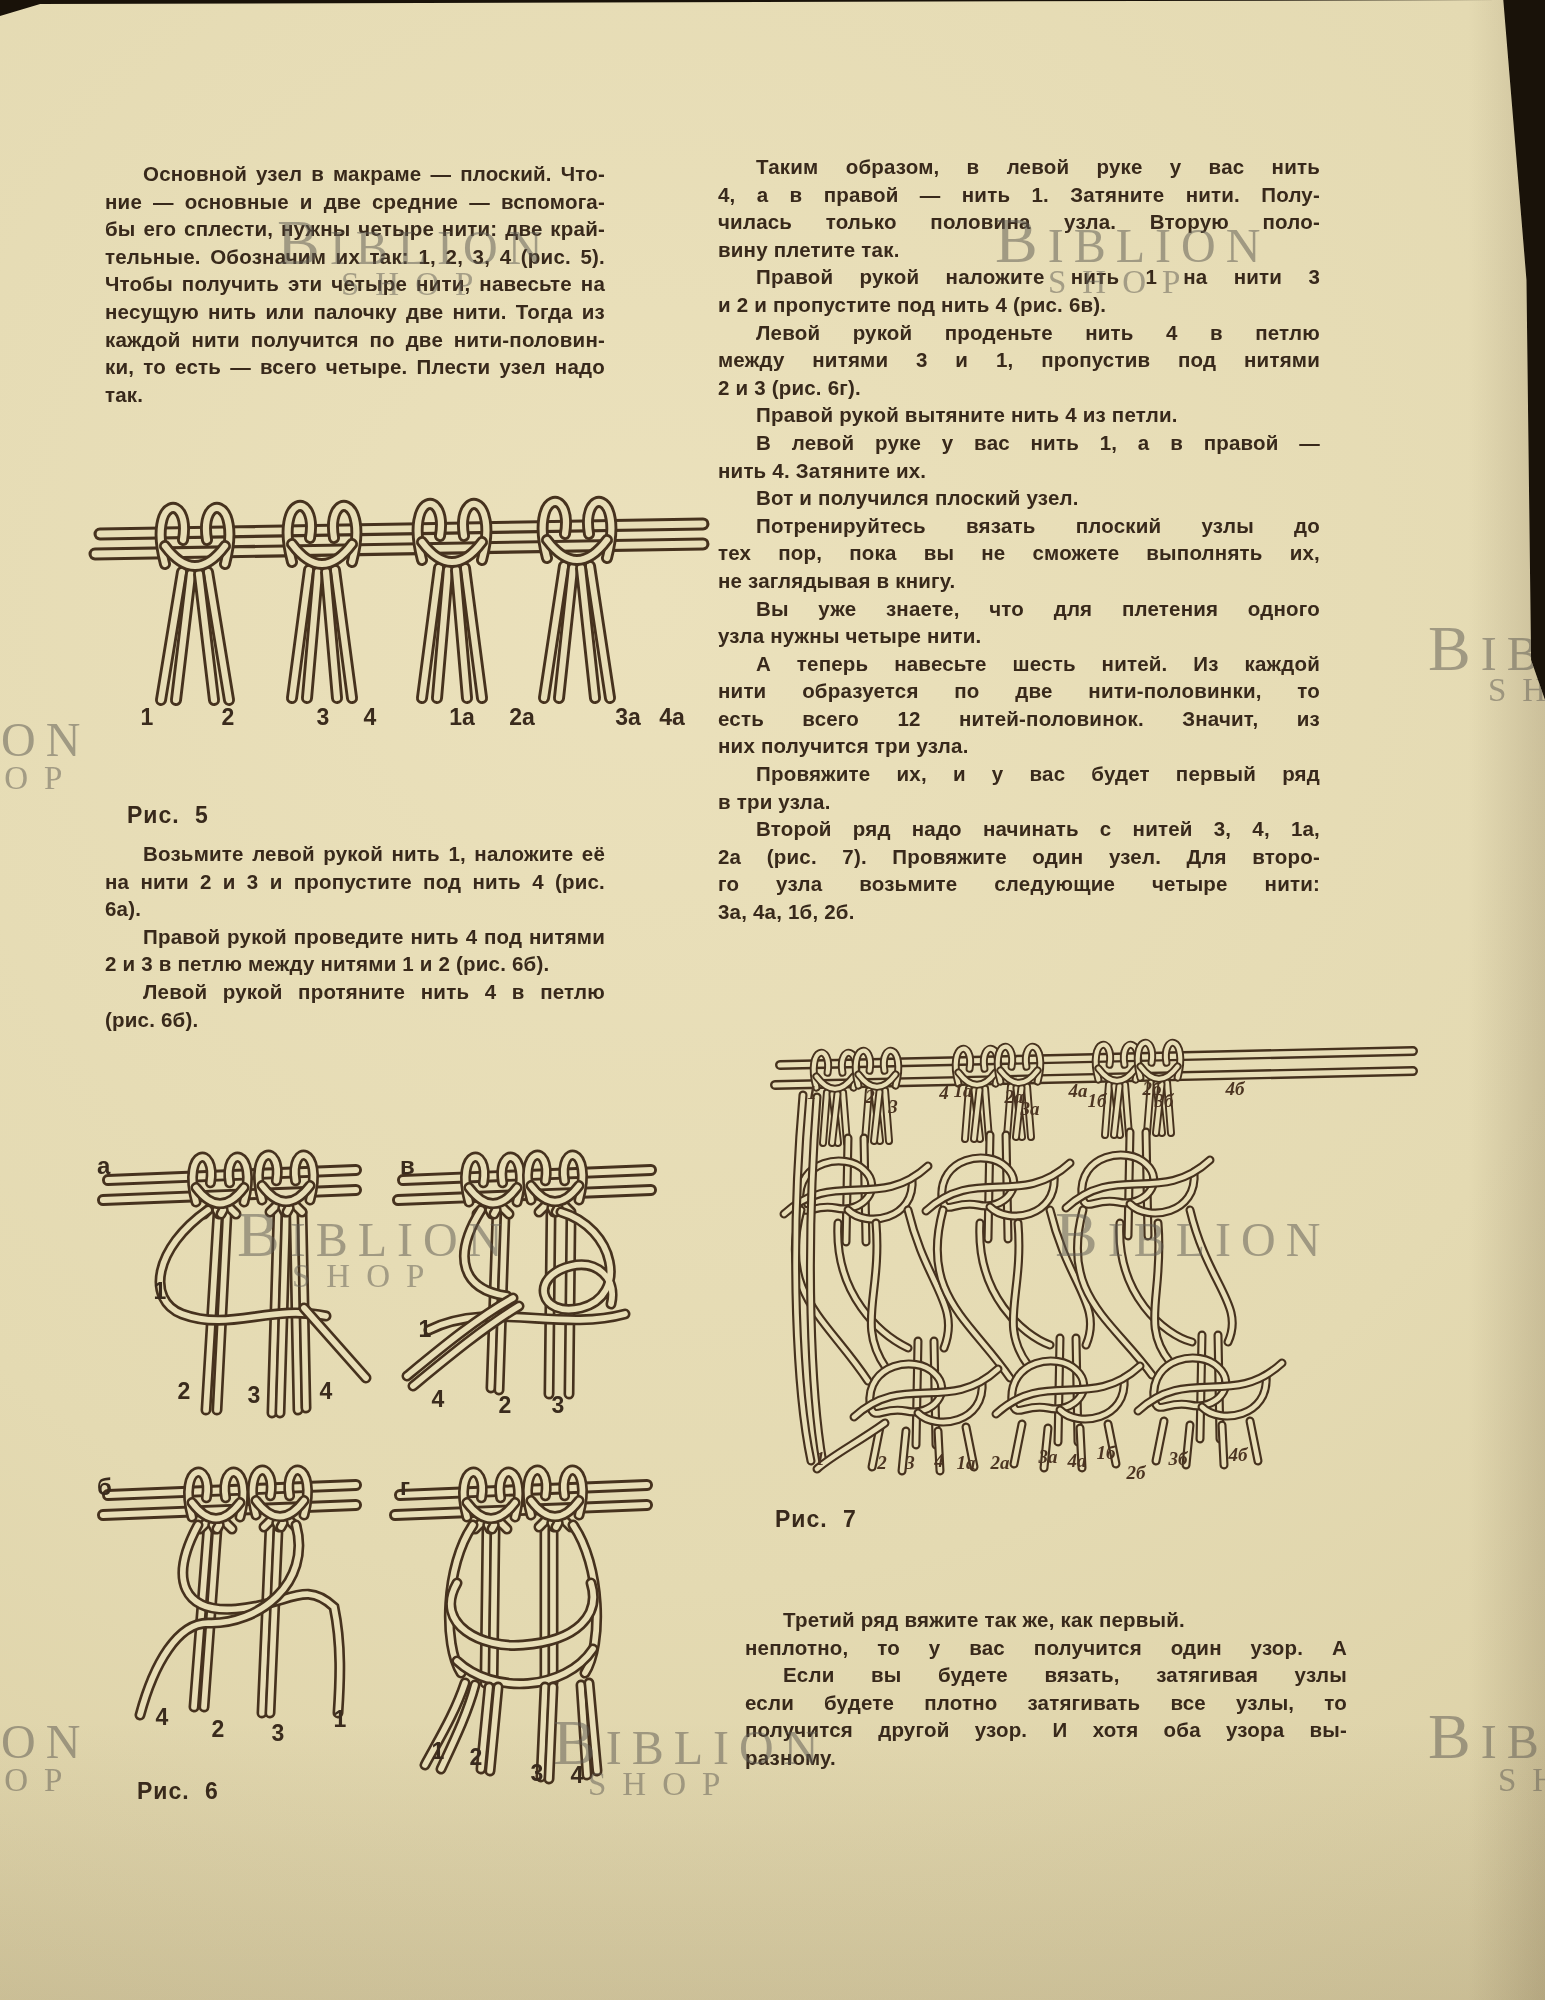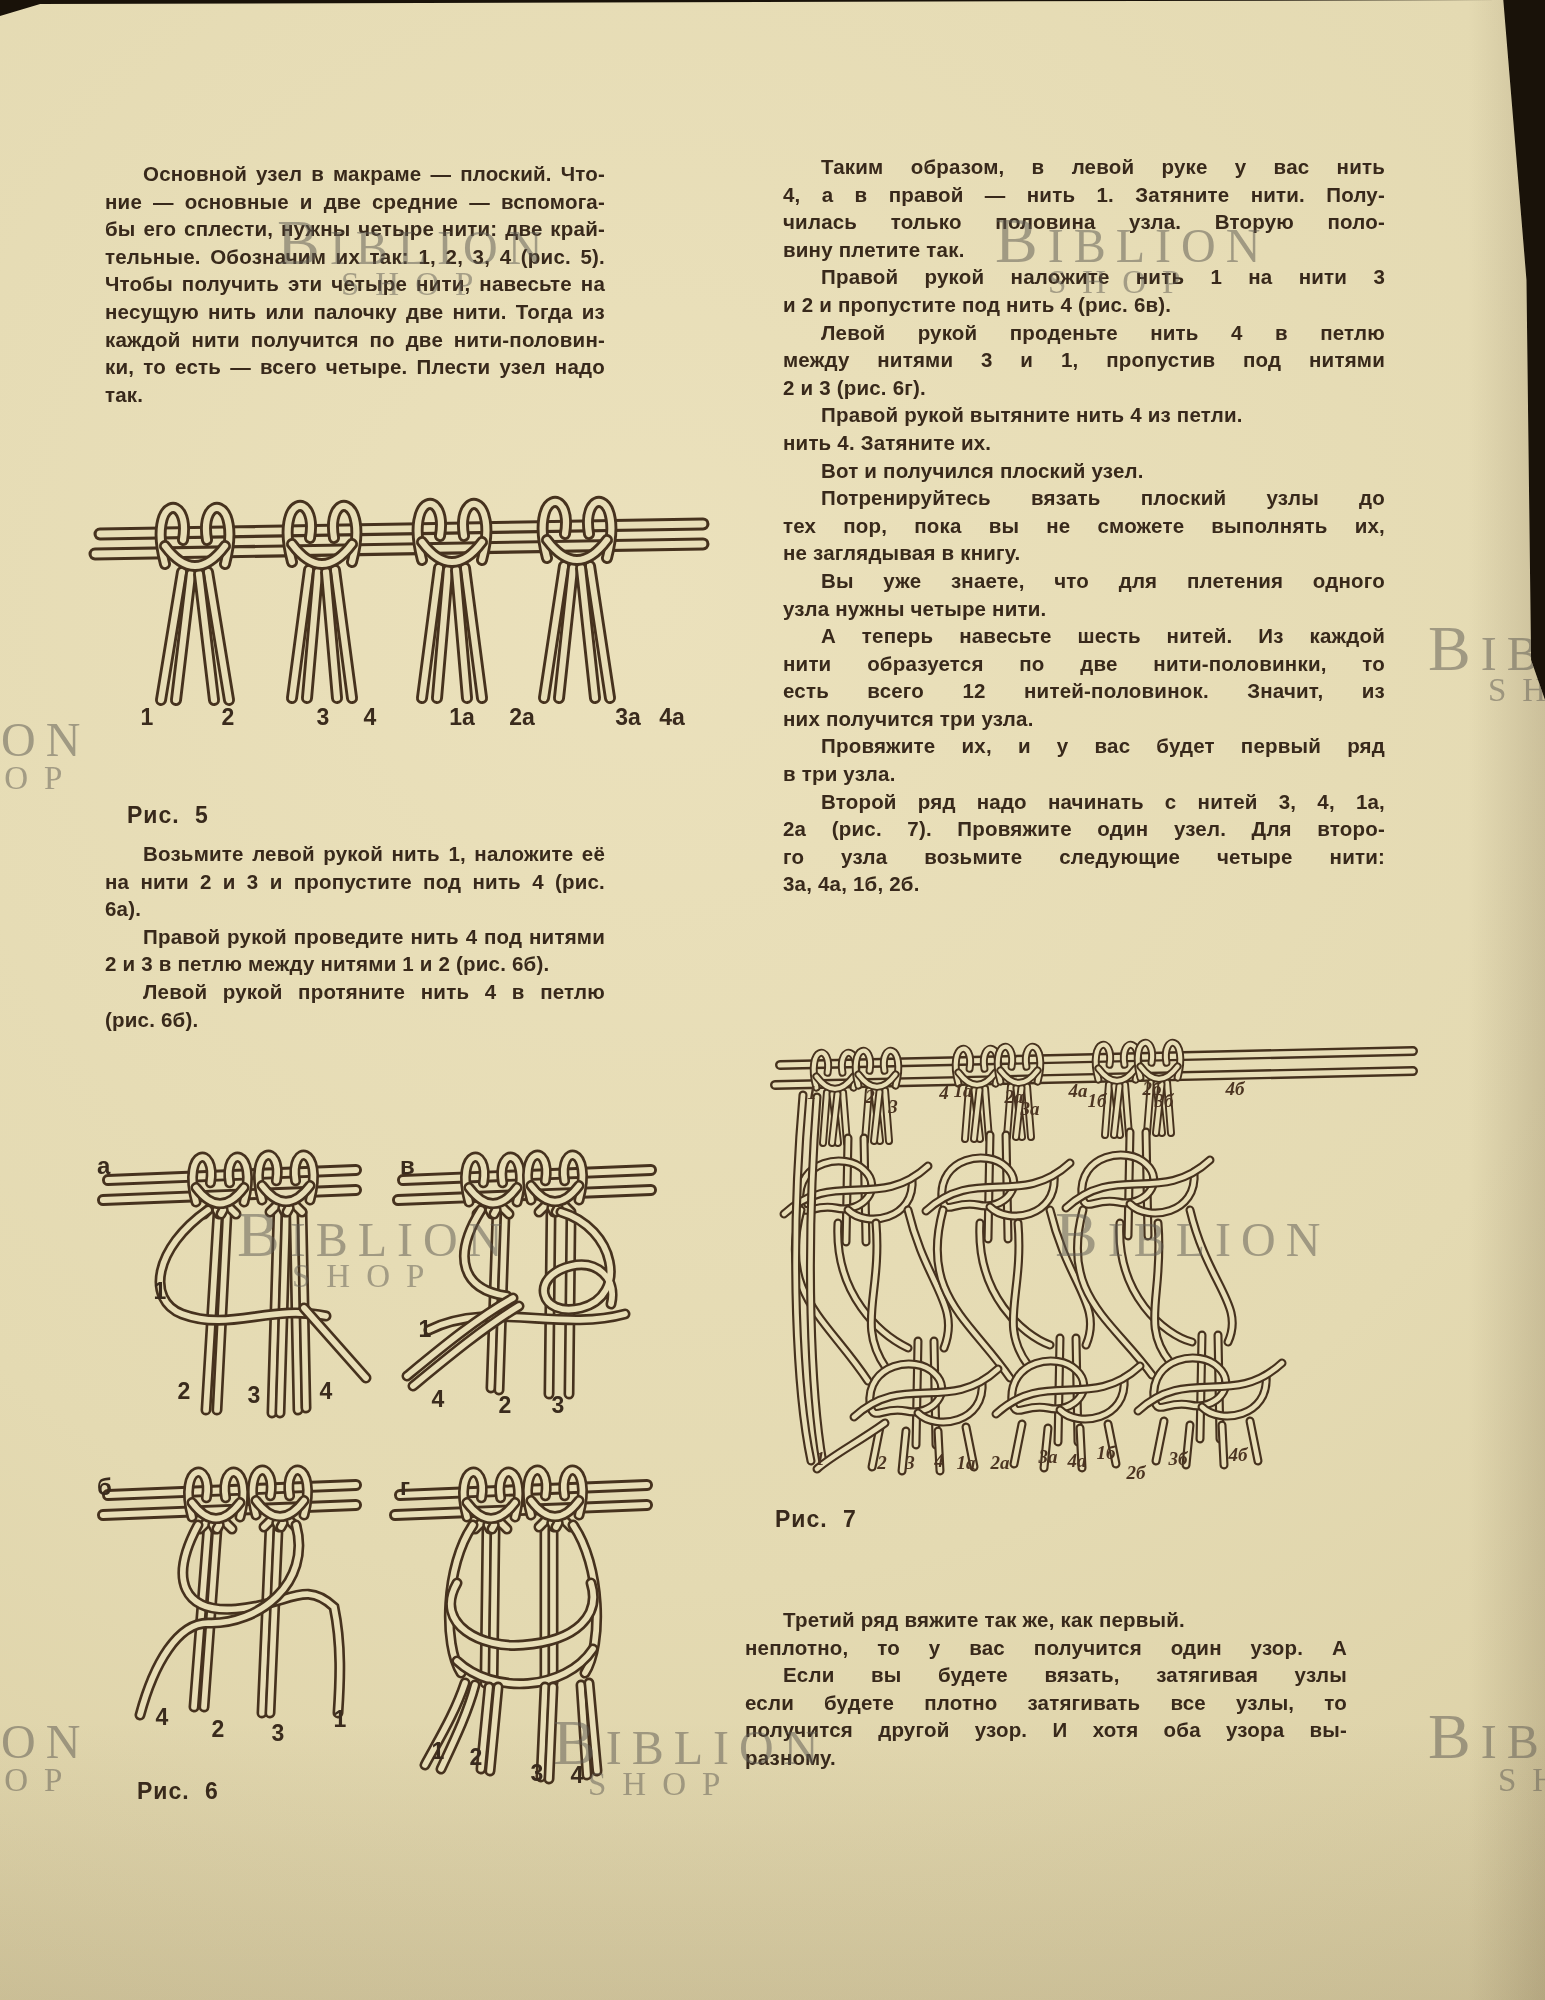--- a/index.html
+++ b/index.html
@@ -49,31 +49,32 @@
       </div>
       <div class="tcol" style="left: 105px; top: 840px; width: 500px;">
         <div class="ln ind">Возьмите левой рукой нить 1, наложите её</div>
         <div class="ln">на нити 2 и 3 и пропустите под нить 4 (рис.</div>
         <div class="ln end">6а).</div>
         <div class="ln ind">Правой рукой проведите нить 4 под нитями</div>
         <div class="ln end">2 и 3 в петлю между нитями 1 и 2 (рис. 6б).</div>
         <div class="ln ind">Левой рукой протяните нить 4 в петлю</div>
         <div class="ln end">(рис. 6б).</div>
       </div>
-      <div class="tcol" style="left: 783px; top: 153px; width: 602px;">
+      <div class="tcol" style="left: 718px; top: 153px; width: 602px;">
         <div class="ln ind">Таким образом, в левой руке у вас нить</div>
         <div class="ln">4, а в правой — нить 1. Затяните нити. Полу-</div>
         <div class="ln">чилась только половина узла. Вторую поло-</div>
         <div class="ln end">вину плетите так.</div>
         <div class="ln ind">Правой рукой наложите нить 1 на нити 3</div>
         <div class="ln end">и 2 и пропустите под нить 4 (рис. 6в).</div>
         <div class="ln ind">Левой рукой проденьте нить 4 в петлю</div>
         <div class="ln">между нитями 3 и 1, пропустив под нитями</div>
         <div class="ln end">2 и 3 (рис. 6г).</div>
         <div class="ln ind end">Правой рукой вытяните нить 4 из петли.</div>
+        <div class="ln ind">В левой руке у вас нить 1, а в правой —</div>
         <div class="ln end">нить 4. Затяните их.</div>
         <div class="ln ind end">Вот и получился плоский узел.</div>
         <div class="ln ind">Потренируйтесь вязать плоский узлы до</div>
         <div class="ln">тех пор, пока вы не сможете выполнять их,</div>
         <div class="ln end">не заглядывая в книгу.</div>
         <div class="ln ind">Вы уже знаете, что для плетения одного</div>
         <div class="ln end">узла нужны четыре нити.</div>
         <div class="ln ind">А теперь навесьте шесть нитей. Из каждой</div>
         <div class="ln">нити образуется по две нити-половинки, то</div>
         <div class="ln">есть всего 12 нитей-половинок. Значит, из</div>

